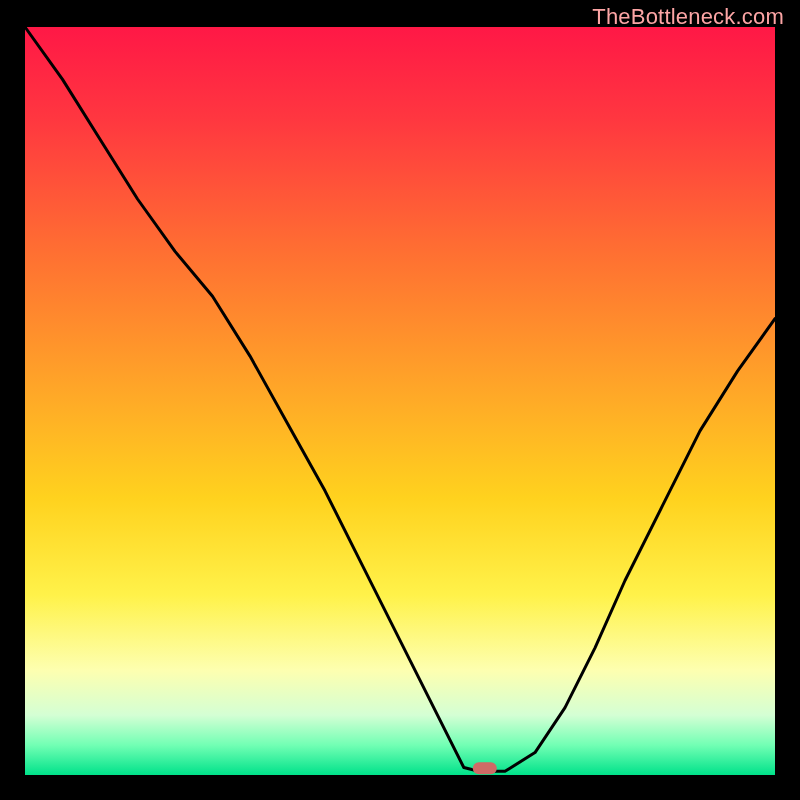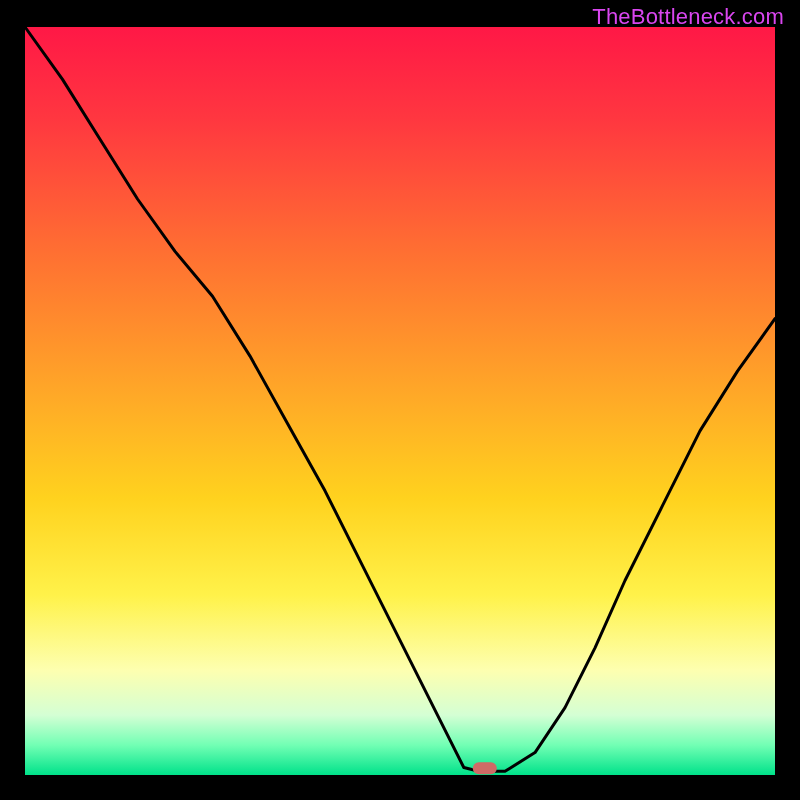--- a/index.html
+++ b/index.html
@@ -7,21 +7,21 @@
   .frame {
     position: relative;
     width: 800px;
     height: 800px;
     background: #000;
   }
   .watermark {
     position: absolute;
     top: 4px;
     right: 16px;
-    color: #d946ef;
+    color: #fca5a5;
     font-family: Arial, Helvetica, sans-serif;
     font-size: 22px;
     font-weight: 400;
     letter-spacing: 0.2px;
   }
   svg.plot {
     position: absolute;
     left: 0;
     top: 0;
     width: 800px;

